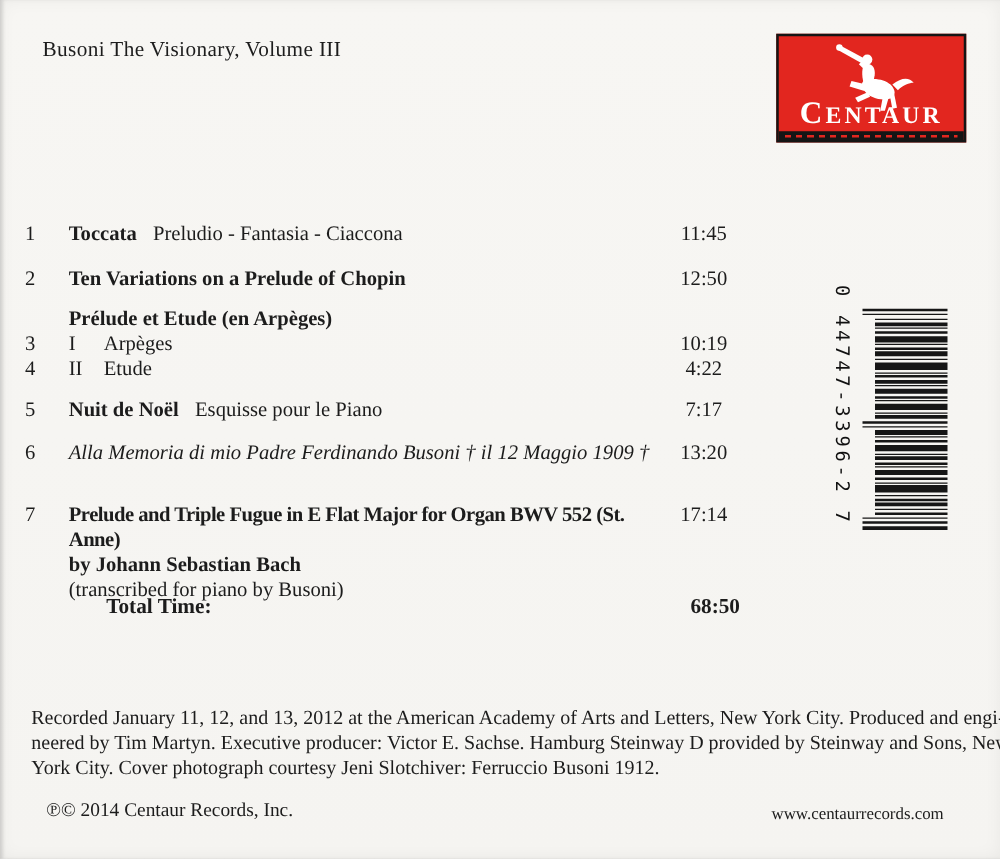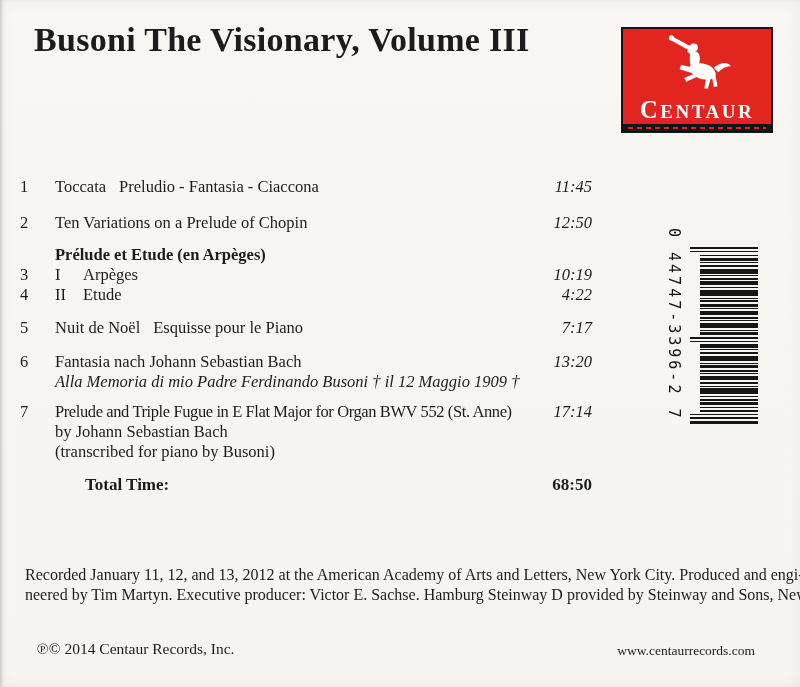--- a/index.html
+++ b/index.html
@@ -5,45 +5,45 @@
   html,body { margin:0; padding:0; background:#e9e8e5; }
   .sheet {
     position:relative; width:800px; height:687px; overflow:hidden;
     background:linear-gradient(180deg,#f7f6f3 0%,#f5f4f1 100%);
     box-shadow: inset 0 0 14px rgba(0,0,0,0.05), inset 3px 0 3px -1px rgba(90,90,90,0.22);
     font-family:"Liberation Serif", serif; color:#1c1c1c;
   }
 
   
   .header { position:absolute; left:34px; top:22px; }
-  .title-line { font-size:34px; line-height:36px; font-weight:700; letter-spacing:0.3px; white-space:nowrap; }
+  .title-line { font-size:17px; line-height:36px; font-weight:400; letter-spacing:0.3px; white-space:nowrap; }
 
   
   .logo-wrap { position:absolute; left:621px; top:27px; width:152px; }
-  .logo-box { position:relative; width:152px; height:106px; box-sizing:border-box;
+  .logo-box { position:relative; width:152px; height:87px; box-sizing:border-box;
     background:#e2261f; border:2px solid #151515; }
   .logo-art { position:absolute; left:36px; top:3px; }
   .logo-word { position:absolute; left:0; right:0; bottom:9px; text-align:center;
     color:#fff; font-weight:700; font-size:19px; letter-spacing:2.5px; line-height:20px; }
   .logo-word::first-letter { font-size:25px; }
   .logo-strip { position:absolute; left:0; right:0; bottom:0; height:7px; background:#151515; }
   .logo-dashes { position:absolute; bottom:2px; left:5px; right:5px; height:2px;
     background:repeating-linear-gradient(90deg,#e2261f 0 5px, transparent 5px 9px); }
 
   
   .trow { position:absolute; left:20px; width:572px; display:flex; align-items:flex-start;
     font-size:16.5px; line-height:20px; }
   .tnum { width:35px; flex:none; }
   .troman { width:28px; flex:none; }
   .ttitle { flex:1; min-width:0; padding-right:6px; }
-  .bt { font-weight:400; }
+  .bt { font-weight:700; }
   .sub { margin-left:13px; }
   .condensed { letter-spacing:-0.4px; }
   .ital { font-style:italic; }
-  .ttime { width:58px; flex:none; text-align:right;font-style:italic; }
+  .ttime { width:58px; flex:none; text-align:center; }
   .group-row { font-weight:700; }
   .total-row { position:absolute; left:20px; top:475px; width:572px; display:flex;
     font-size:17px; font-weight:700; }
   .total-label { margin-left:65px; }
   .total-time { margin-left:auto; }
 
   
   .credits { position:absolute; left:25px; top:565px; width:760px;
     font-size:16px; line-height:20px; }
   .credit-line { white-space:nowrap; }
@@ -128,21 +128,20 @@
 
   <div class="trow" style="top:318px">
     <div class="tnum">5</div>
     <div class="ttitle"><span class="bt">Nuit de Noël</span><span class="sub">Esquisse pour le Piano</span></div>
     <div class="ttime">7:17</div>
   </div>
 
   <div class="trow" style="top:352px">
     <div class="tnum">6</div>
     <div class="ttitle">
-      <div class="bt">Fantasia nach Johann Sebastian Bach</div>
       <div class="ital">Alla Memoria di mio Padre Ferdinando Busoni † il 12 Maggio 1909 †</div>
     </div>
     <div class="ttime">13:20</div>
   </div>
 
   <div class="trow" style="top:402px">
     <div class="tnum">7</div>
     <div class="ttitle">
       <div class="bt condensed">Prelude and Triple Fugue in E Flat Major for Organ BWV 552 (St. Anne)</div>
       <div class="bt">by Johann Sebastian Bach</div>
@@ -152,20 +151,21 @@
   </div>
 
   <div class="total-row">
     <div class="total-label">Total Time:</div>
     <div class="total-time">68:50</div>
   </div>
 
   <div class="credits">
     <div class="credit-line">Recorded January 11, 12, and 13, 2012 at the American Academy of Arts and Letters, New York City. Produced and engi-</div>
     <div class="credit-line">neered by Tim Martyn. Executive producer: Victor E. Sachse. Hamburg Steinway D provided by Steinway and Sons, New</div>
+    <div class="credit-line">York City. Cover photograph courtesy Jeni Slotchiver: Ferruccio Busoni 1912.</div>
   </div>
 
   <div class="copyright">℗© 2014 Centaur Records, Inc.</div>
   <div class="website">www.centaurrecords.com</div>
 
   <div class="bc-digits">0 44747-3396-2 7</div>
   <div class="bc-bars">
       <div class="bar guard" style="height: 2px; margin-bottom: 2px;"></div>
       <div class="bar guard" style="height: 1px; margin-bottom: 3px;"></div>
       <div class="bar" style="height: 1px; margin-bottom: 2px;"></div>

